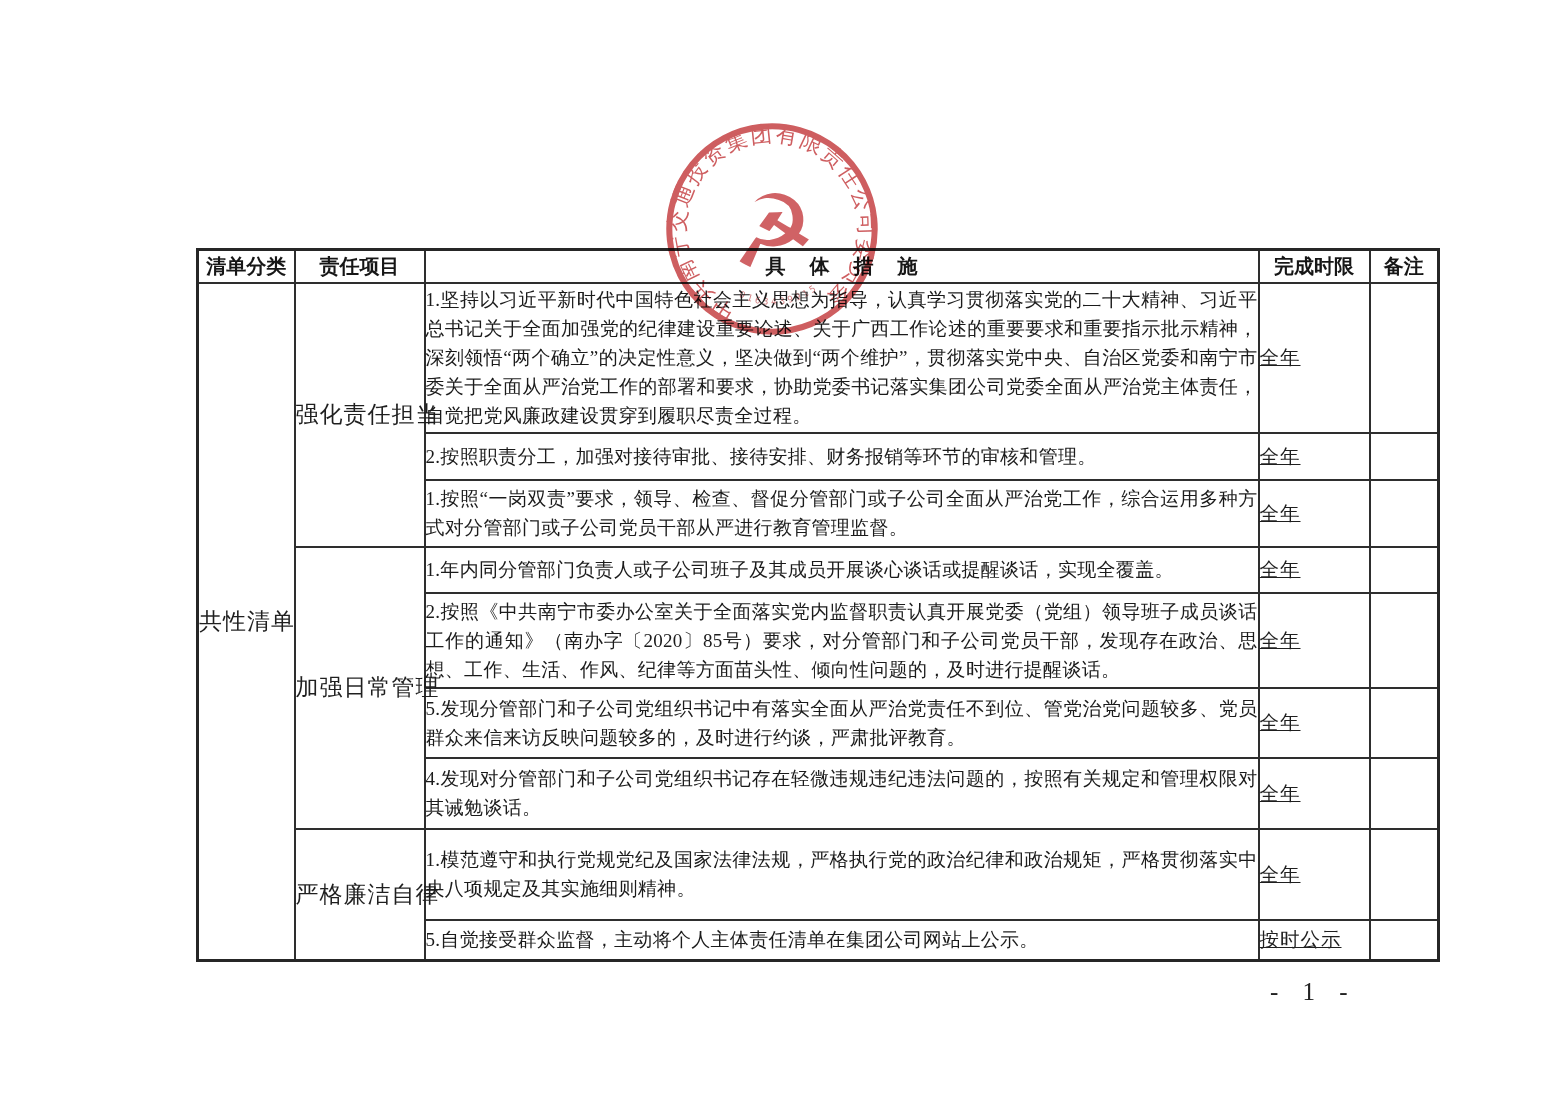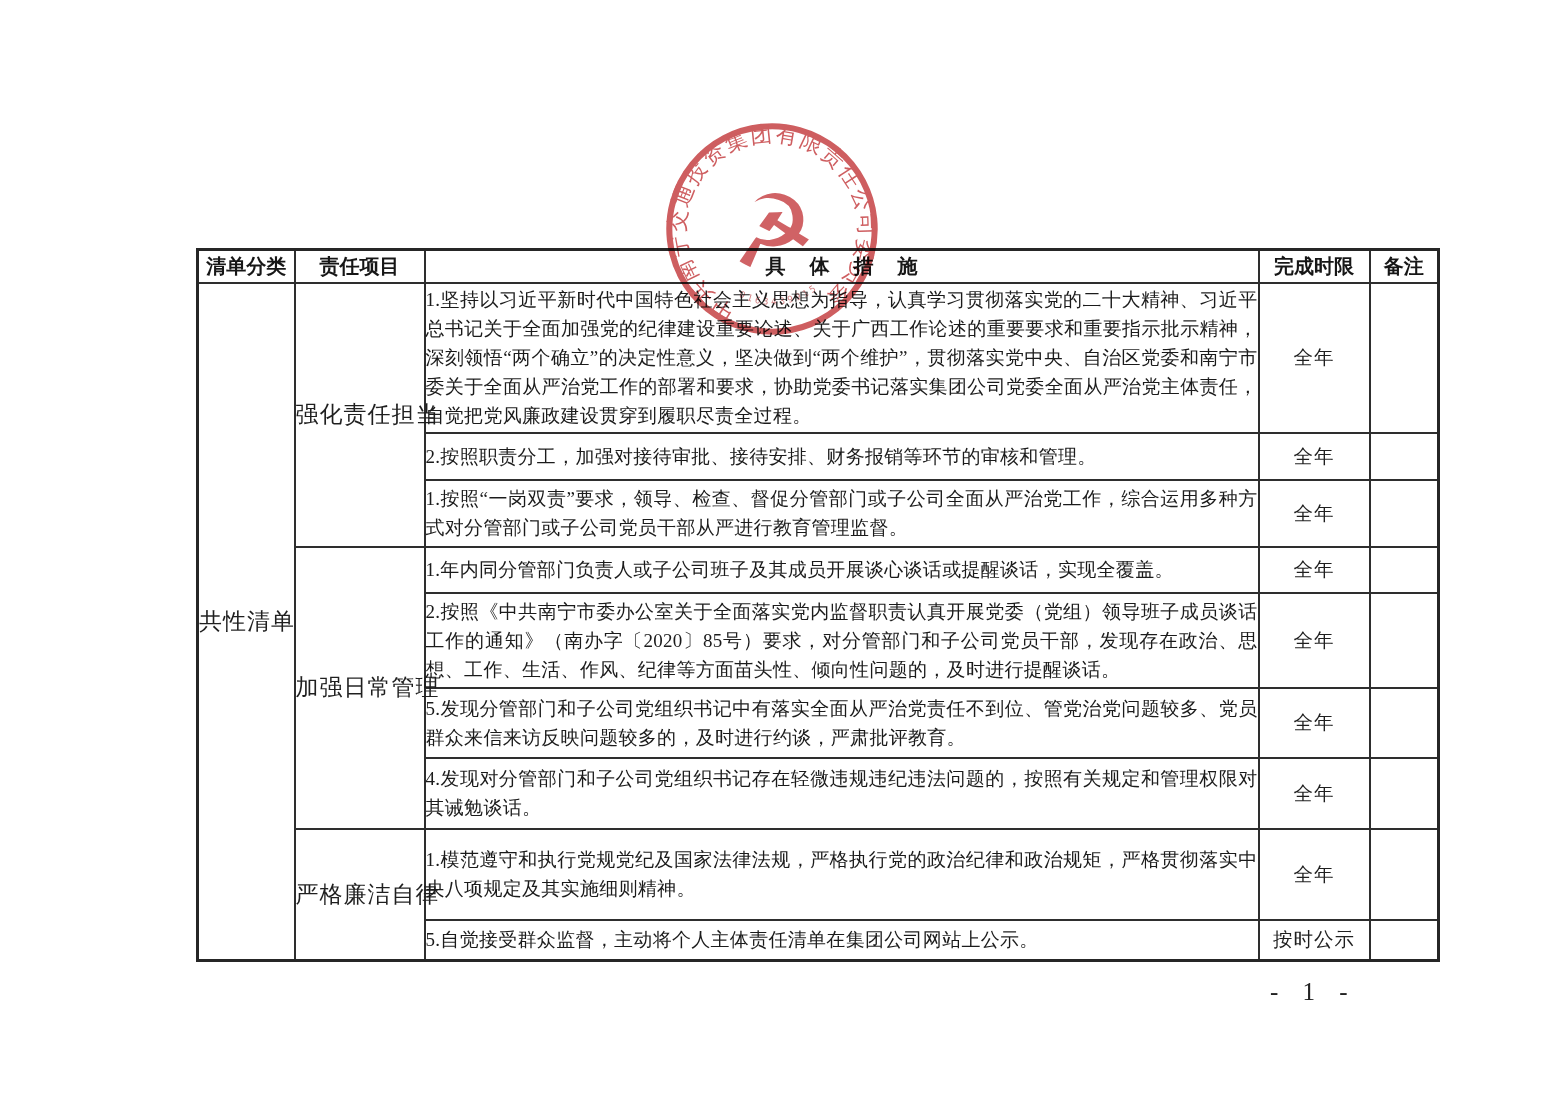--- a/index.html
+++ b/index.html
@@ -65,24 +65,24 @@
   }
   td.measure{
     text-align:justify;
     font-size:19px;
     line-height:29px;
     padding:5px 10px 5px 9px;
     letter-spacing:0.3px;
     color:#1b1b1b;
   }
   td.deadline{
-    text-align:center;
     font-size:19.5px;
     letter-spacing:1px;
     color:#1f1f1f;
+    text-decoration:underline;
   }
   td.remark{}
   tr.hr{height:33px;}
   tr.r1{height:150px;}
   tr.r2{height:47px;}
   tr.r3{height:67px;}
   tr.r4{height:46px;}
   tr.r5{height:95px;margin-top:12px;}
   tr.r6{height:70px;}
   tr.r7{height:71px;}

